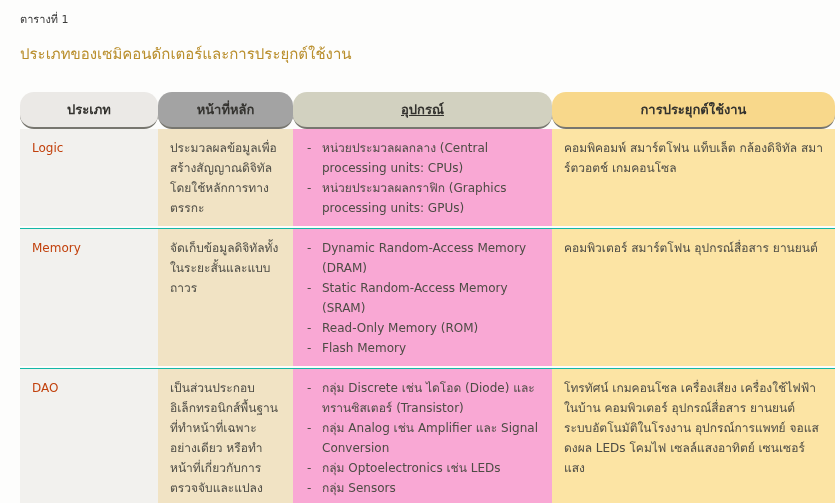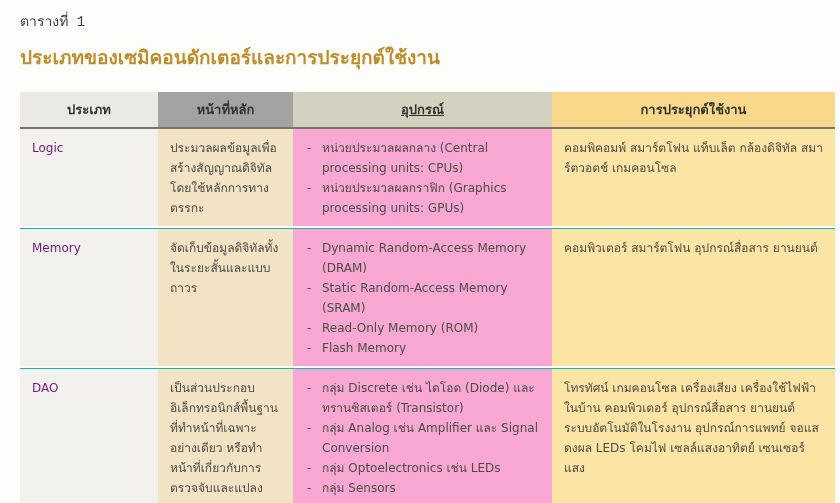--- a/index.html
+++ b/index.html
@@ -6,55 +6,56 @@
   .page {
     position:relative;
     width:840px; height:503px;
     background:#fdfdfc;
     font-family:"DejaVu Sans","Liberation Sans",sans-serif;
     overflow:hidden;
     box-sizing:border-box;
   }
   .table-label {
     position:absolute; left:20px; top:10px;
-    font-size:14px; color:#3b3b3b;font-family:Liberation Mono, monospace;
+    font-size:11px; color:#3b3b3b;
   }
   .page-title {
     position:absolute; left:20px; top:42px; margin:0;
-    font-size:19px; font-weight:bold; color:#b98e2c;
+    font-size:15px; font-weight:normal; color:#b98e2c;
   }
   table.semi-table {
     position:absolute; left:20px; top:92px;
     width:815px; table-layout:fixed;
     border-collapse:separate; border-spacing:0;
     font-size:12px; color:#4d4c45;
   }
   col.w-type { width:138px; }
   col.w-func { width:135px; }
   col.w-dev  { width:259px; }
   col.w-app  { width:283px; }
   th {
     font-weight:bold; font-size:13px; color:#33322e;
     text-align:center; vertical-align:middle;
     padding:7px 6px;
     border-bottom:2px solid #77766f;
+    border-radius:14px;
   }
   th.h-type { background:#ebe9e6; }
   th.h-func { background:#a3a3a3; }
   th.h-dev  { background:#d2d1c0;text-decoration:underline; }
   th.h-app  { background:#f8d88b; }
   td {
     vertical-align:top;
     padding:9px 12px 7px 12px;
     line-height:1.68;
     border-bottom:2px solid #fcfcfb;
   }
   tbody tr + tr td { border-top:1px solid #14b8a6; }
   tbody tr:last-child td { border-bottom:1px solid #9e9d95; }
-  td.c-type { background:#f2f1ee; color:#701a75; }
+  td.c-type { background:#f2f1ee; color:#c2410c; }
   td.c-func { background:#f1e3c4;margin-top:12px; }
   td.c-dev  { background:#f9a8d4; }
   td.c-app  { background:#fce4a4; }
   tr.r-logic  { height:93px; }
   tr.r-memory { height:85px; }
   tr.r-dao    { height:140px; }
   ul.devices { margin:0; padding:0; list-style:none; }
   ul.devices li { position:relative; padding-left:17px; }
   ul.devices li::before { content:"-"; position:absolute; left:2px; top:0; }
   .source-note {

